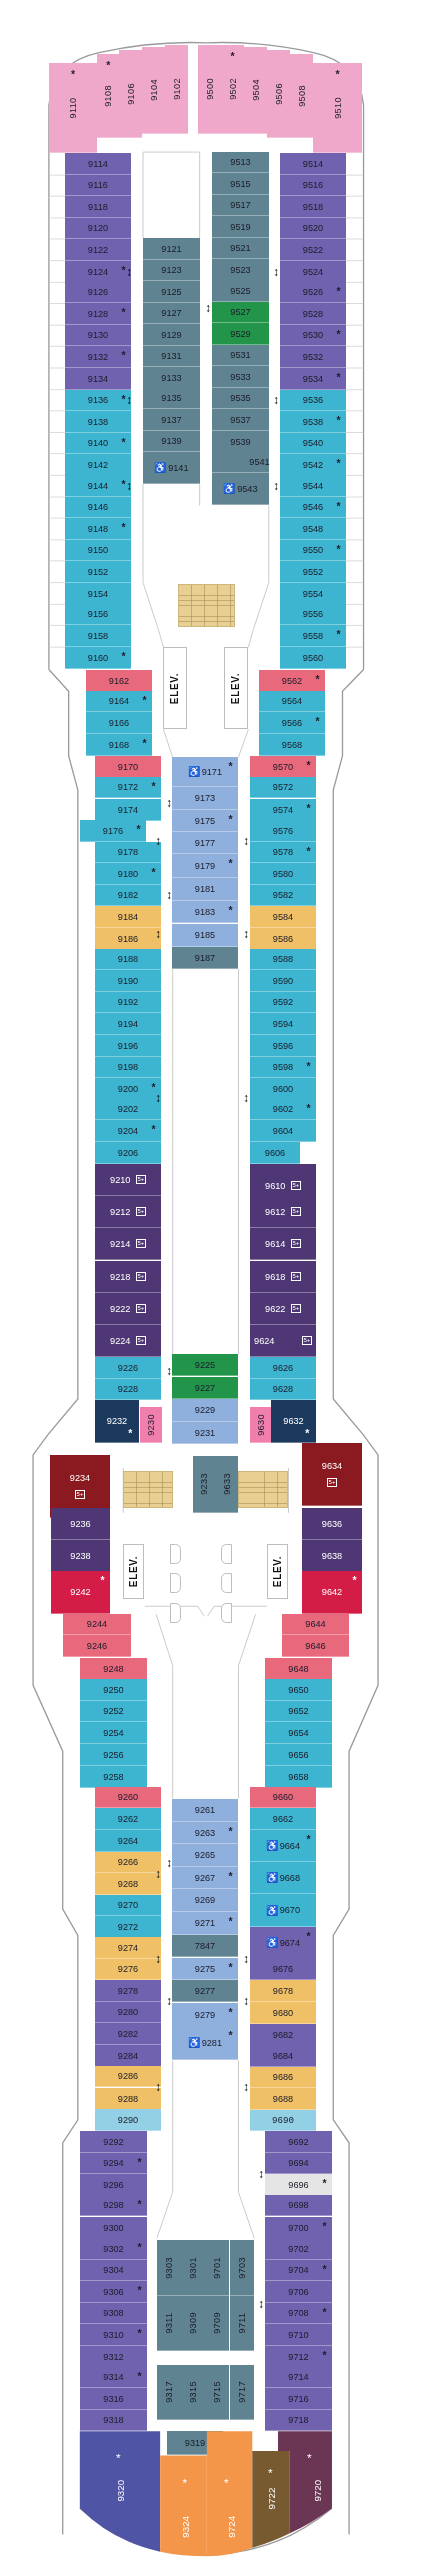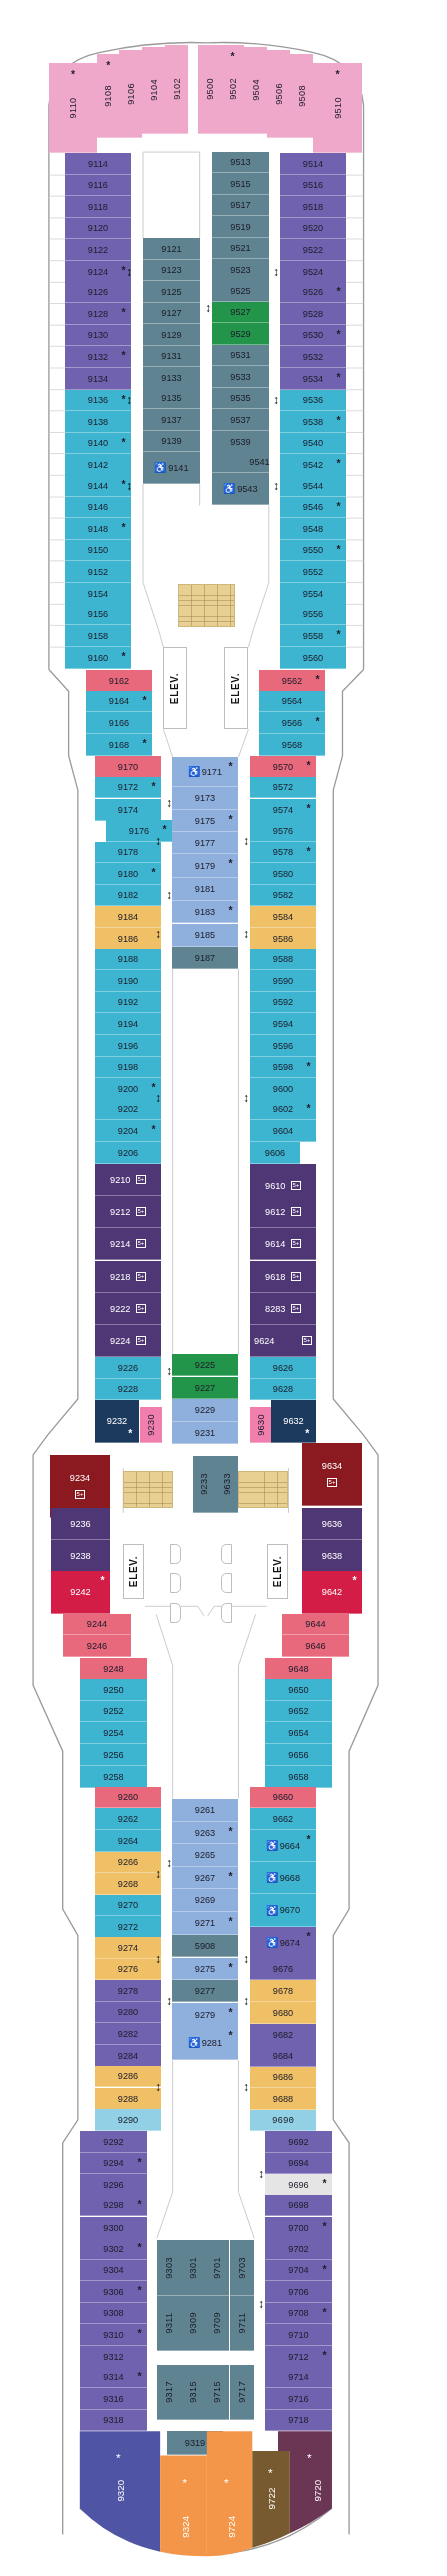--- a/index.html
+++ b/index.html
@@ -441,21 +441,21 @@
       <div class="cabin" style="left: 95px; top: 756px; width: 66px; height: 22px; background: rgb(232, 104, 124);">
         <span class="num">9170</span>
       </div>
       <div class="cabin" style="left: 95px; top: 777px; width: 66px; height: 21px; background: rgb(61, 181, 208);">
         <span class="num">9172</span>
         <span class="star" style="right: 5.3px; top: 2.6px;">*</span>
       </div>
       <div class="cabin" style="left: 95px; top: 799px; width: 66px; height: 22px; background: rgb(61, 181, 208);">
         <span class="num">9174</span>
       </div>
-      <div class="cabin" style="left: 106px; top: 820px; width: 66px; height: 22px; background: rgb(61, 181, 208);">
+      <div class="cabin" style="left: 80px; top: 820px; width: 66px; height: 22px; background: rgb(61, 181, 208);">
         <span class="num">9176</span>
         <span class="star" style="right: 5.3px; top: 2.6px;">*</span>
       </div>
       <div class="cabin" style="left: 95px; top: 842px; width: 66px; height: 21px; background: rgb(61, 181, 208);">
         <span class="num">9178</span>
       </div>
       <div class="cabin" style="left: 95px; top: 863px; width: 66px; height: 22px; background: rgb(61, 181, 208);">
         <span class="num">9180</span>
         <span class="star" style="right: 5.3px; top: 2.6px;">*</span>
       </div>
@@ -609,21 +609,21 @@
       </div>
       <div class="cabin light-text" style="left: 250px; top: 1228px; width: 66px; height: 32px; background: rgb(78, 55, 116);">
         <span class="num">9614</span>
         <span class="kids">5+</span>
       </div>
       <div class="cabin light-text" style="left: 250px; top: 1261px; width: 66px; height: 32px; background: rgb(78, 55, 116);">
         <span class="num">9618</span>
         <span class="kids">5+</span>
       </div>
       <div class="cabin light-text" style="left: 250px; top: 1293px; width: 66px; height: 32px; background: rgb(78, 55, 116);">
-        <span class="num">8283</span>
+        <span class="num">9622</span>
         <span class="kids">5+</span>
       </div>
       <div class="cabin light-text" style="left: 250px; top: 1325px; width: 66px; height: 32px; background: rgb(78, 55, 116); gap: 22px;">
         <span class="num">9624</span>
         <span class="kids">5+</span>
       </div>
       <div class="cabin" style="left: 250px; top: 1357px; width: 66px; height: 22px; background: rgb(61, 181, 208);">
         <span class="num">9626</span>
       </div>
       <div class="cabin" style="left: 250px; top: 1379px; width: 66px; height: 21px; background: rgb(61, 181, 208);">
@@ -873,21 +873,21 @@
         <span class="star" style="right: 5.3px; top: 2.6px;">*</span>
       </div>
       <div class="cabin" style="left: 172px; top: 1889px; width: 66px; height: 23px; background: rgb(143, 176, 220);">
         <span class="num">9269</span>
       </div>
       <div class="cabin" style="left: 172px; top: 1912px; width: 66px; height: 23px; background: rgb(143, 176, 220);">
         <span class="num">9271</span>
         <span class="star" style="right: 5.3px; top: 2.6px;">*</span>
       </div>
       <div class="cabin" style="left: 172px; top: 1935px; width: 66px; height: 22.4px; background: rgb(95, 131, 144);">
-        <span class="num">5908</span>
+        <span class="num">7847</span>
       </div>
       <div class="cabin" style="left: 172px; top: 1958px; width: 66px; height: 22.4px; background: rgb(143, 176, 220);">
         <span class="num">9275</span>
         <span class="star" style="right: 5.3px; top: 2.6px;">*</span>
       </div>
       <div class="cabin" style="left: 172px; top: 1980px; width: 66px; height: 22.4px; background: rgb(95, 131, 144);">
         <span class="num">9277</span>
       </div>
       <div class="cabin" style="left: 172px; top: 2003px; width: 66px; height: 24px; background: rgb(143, 176, 220);">
         <span class="num">9279</span>

